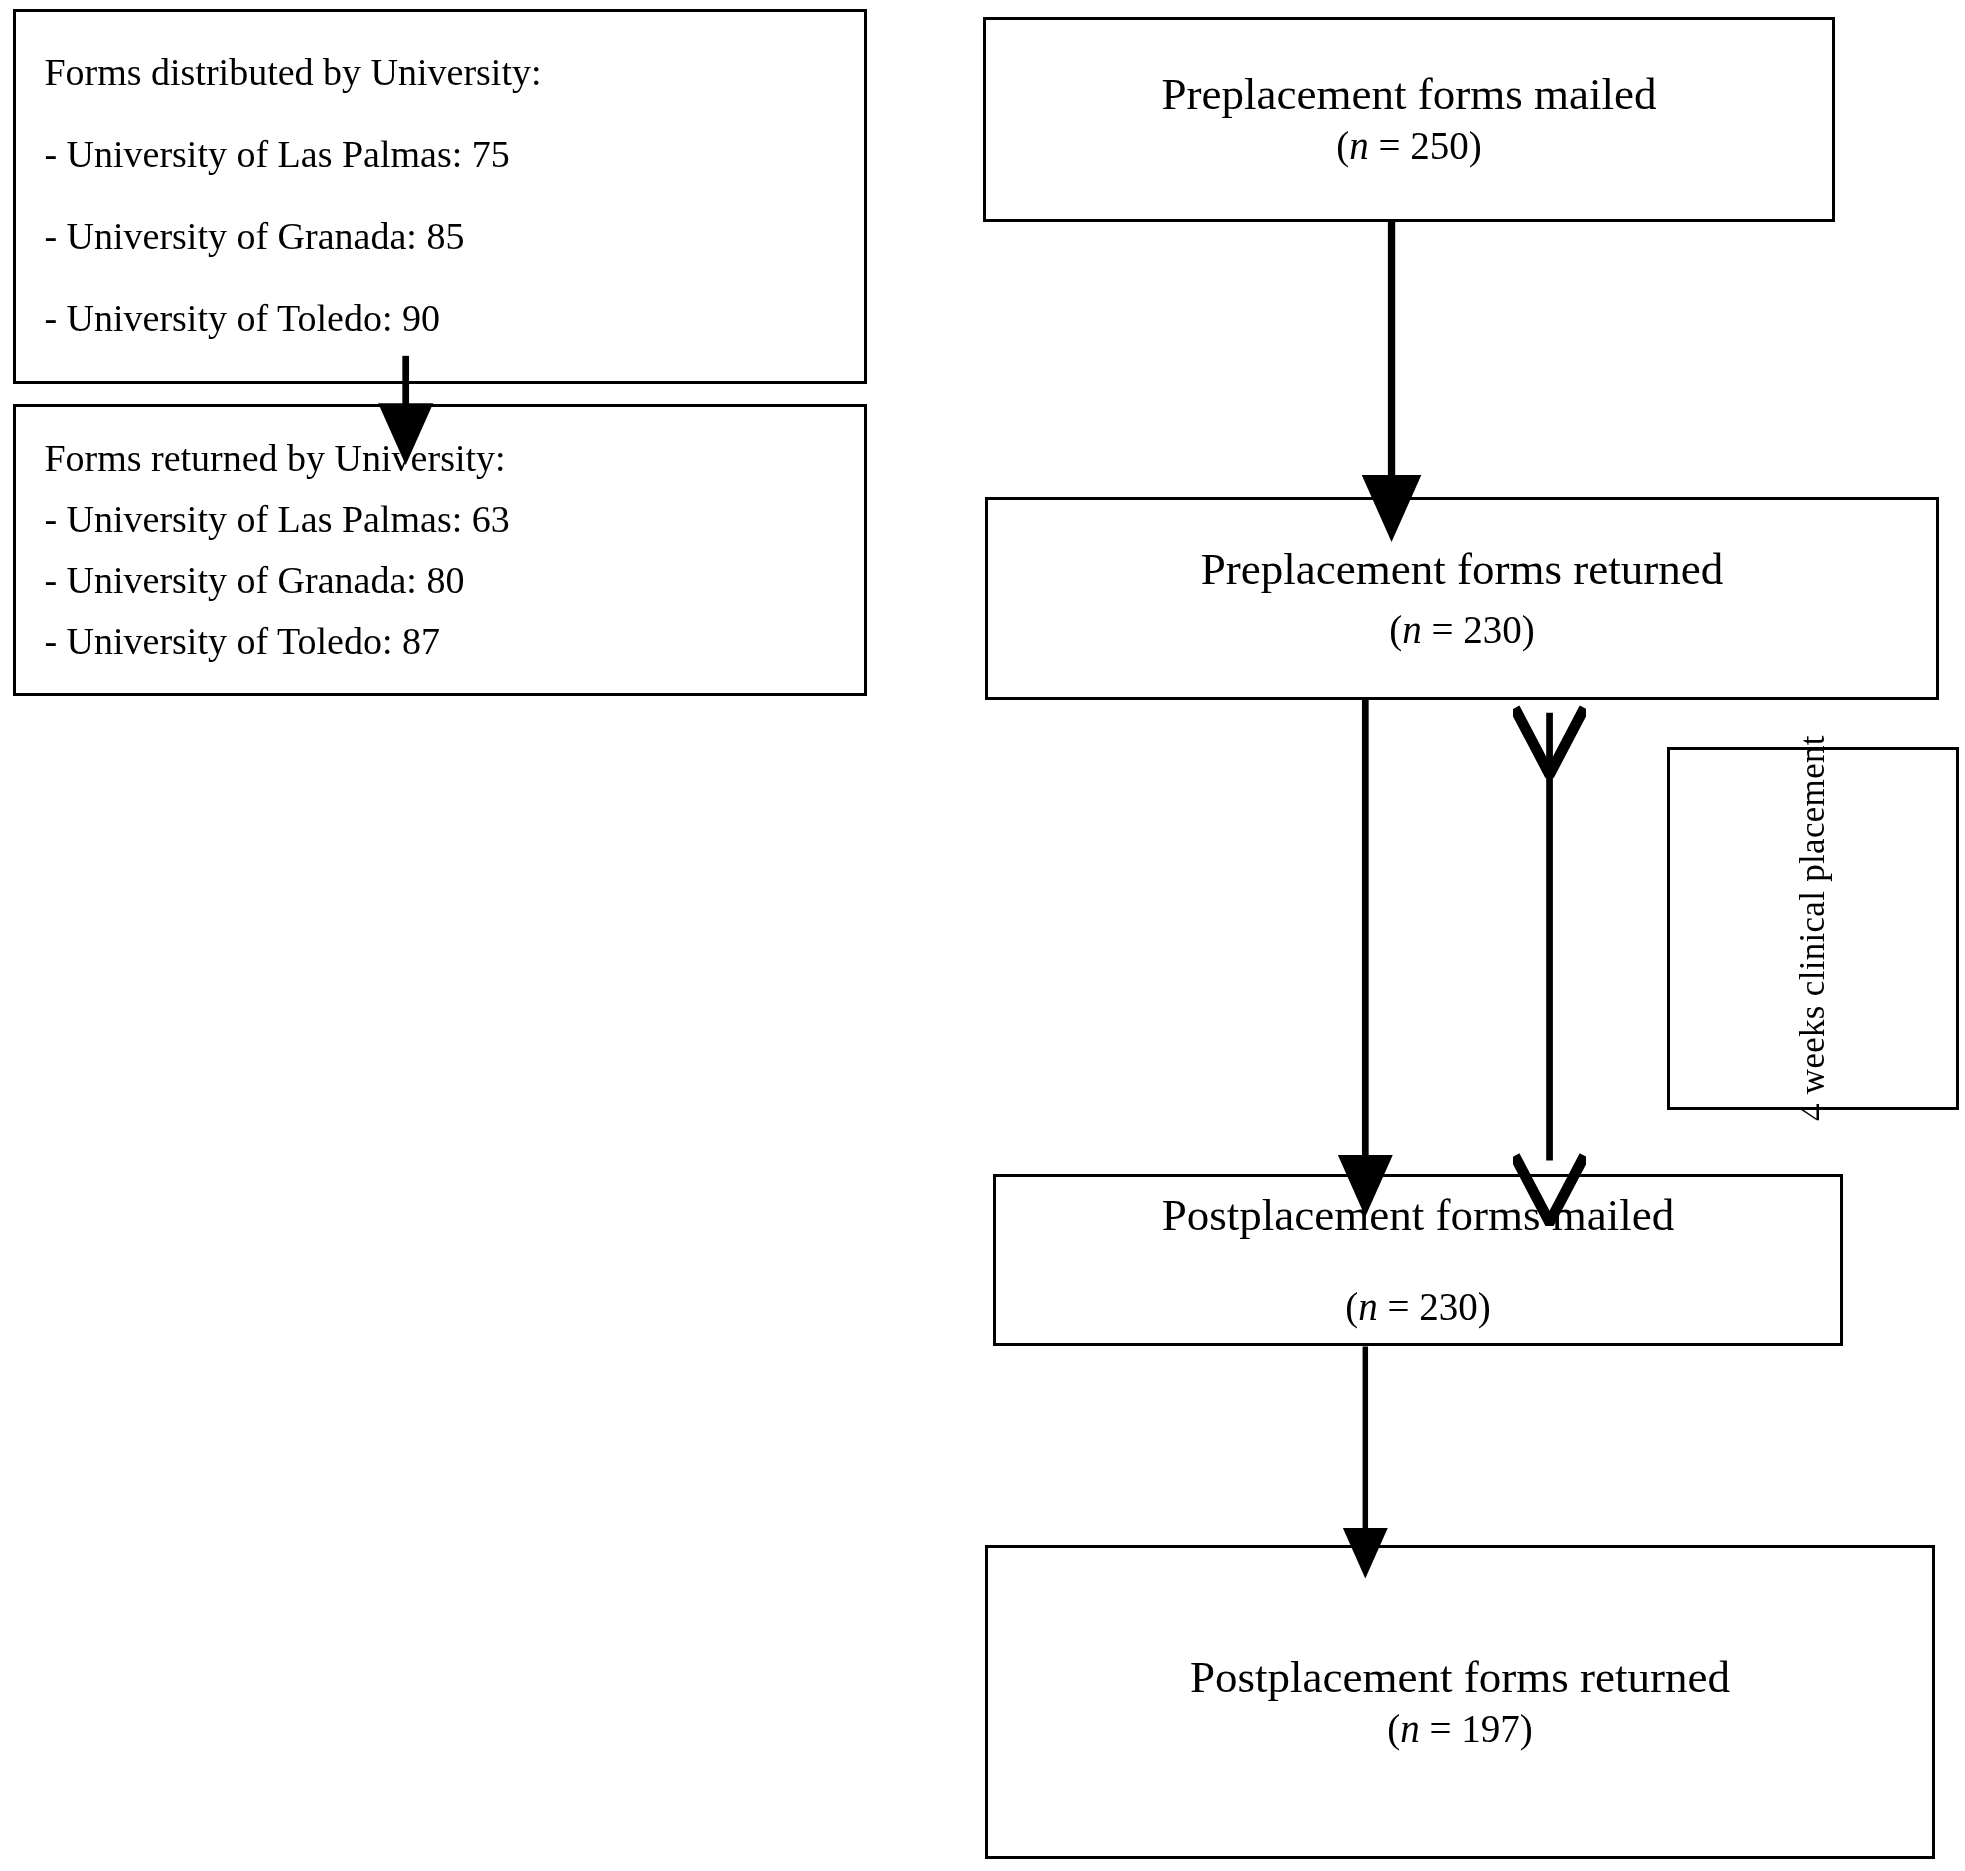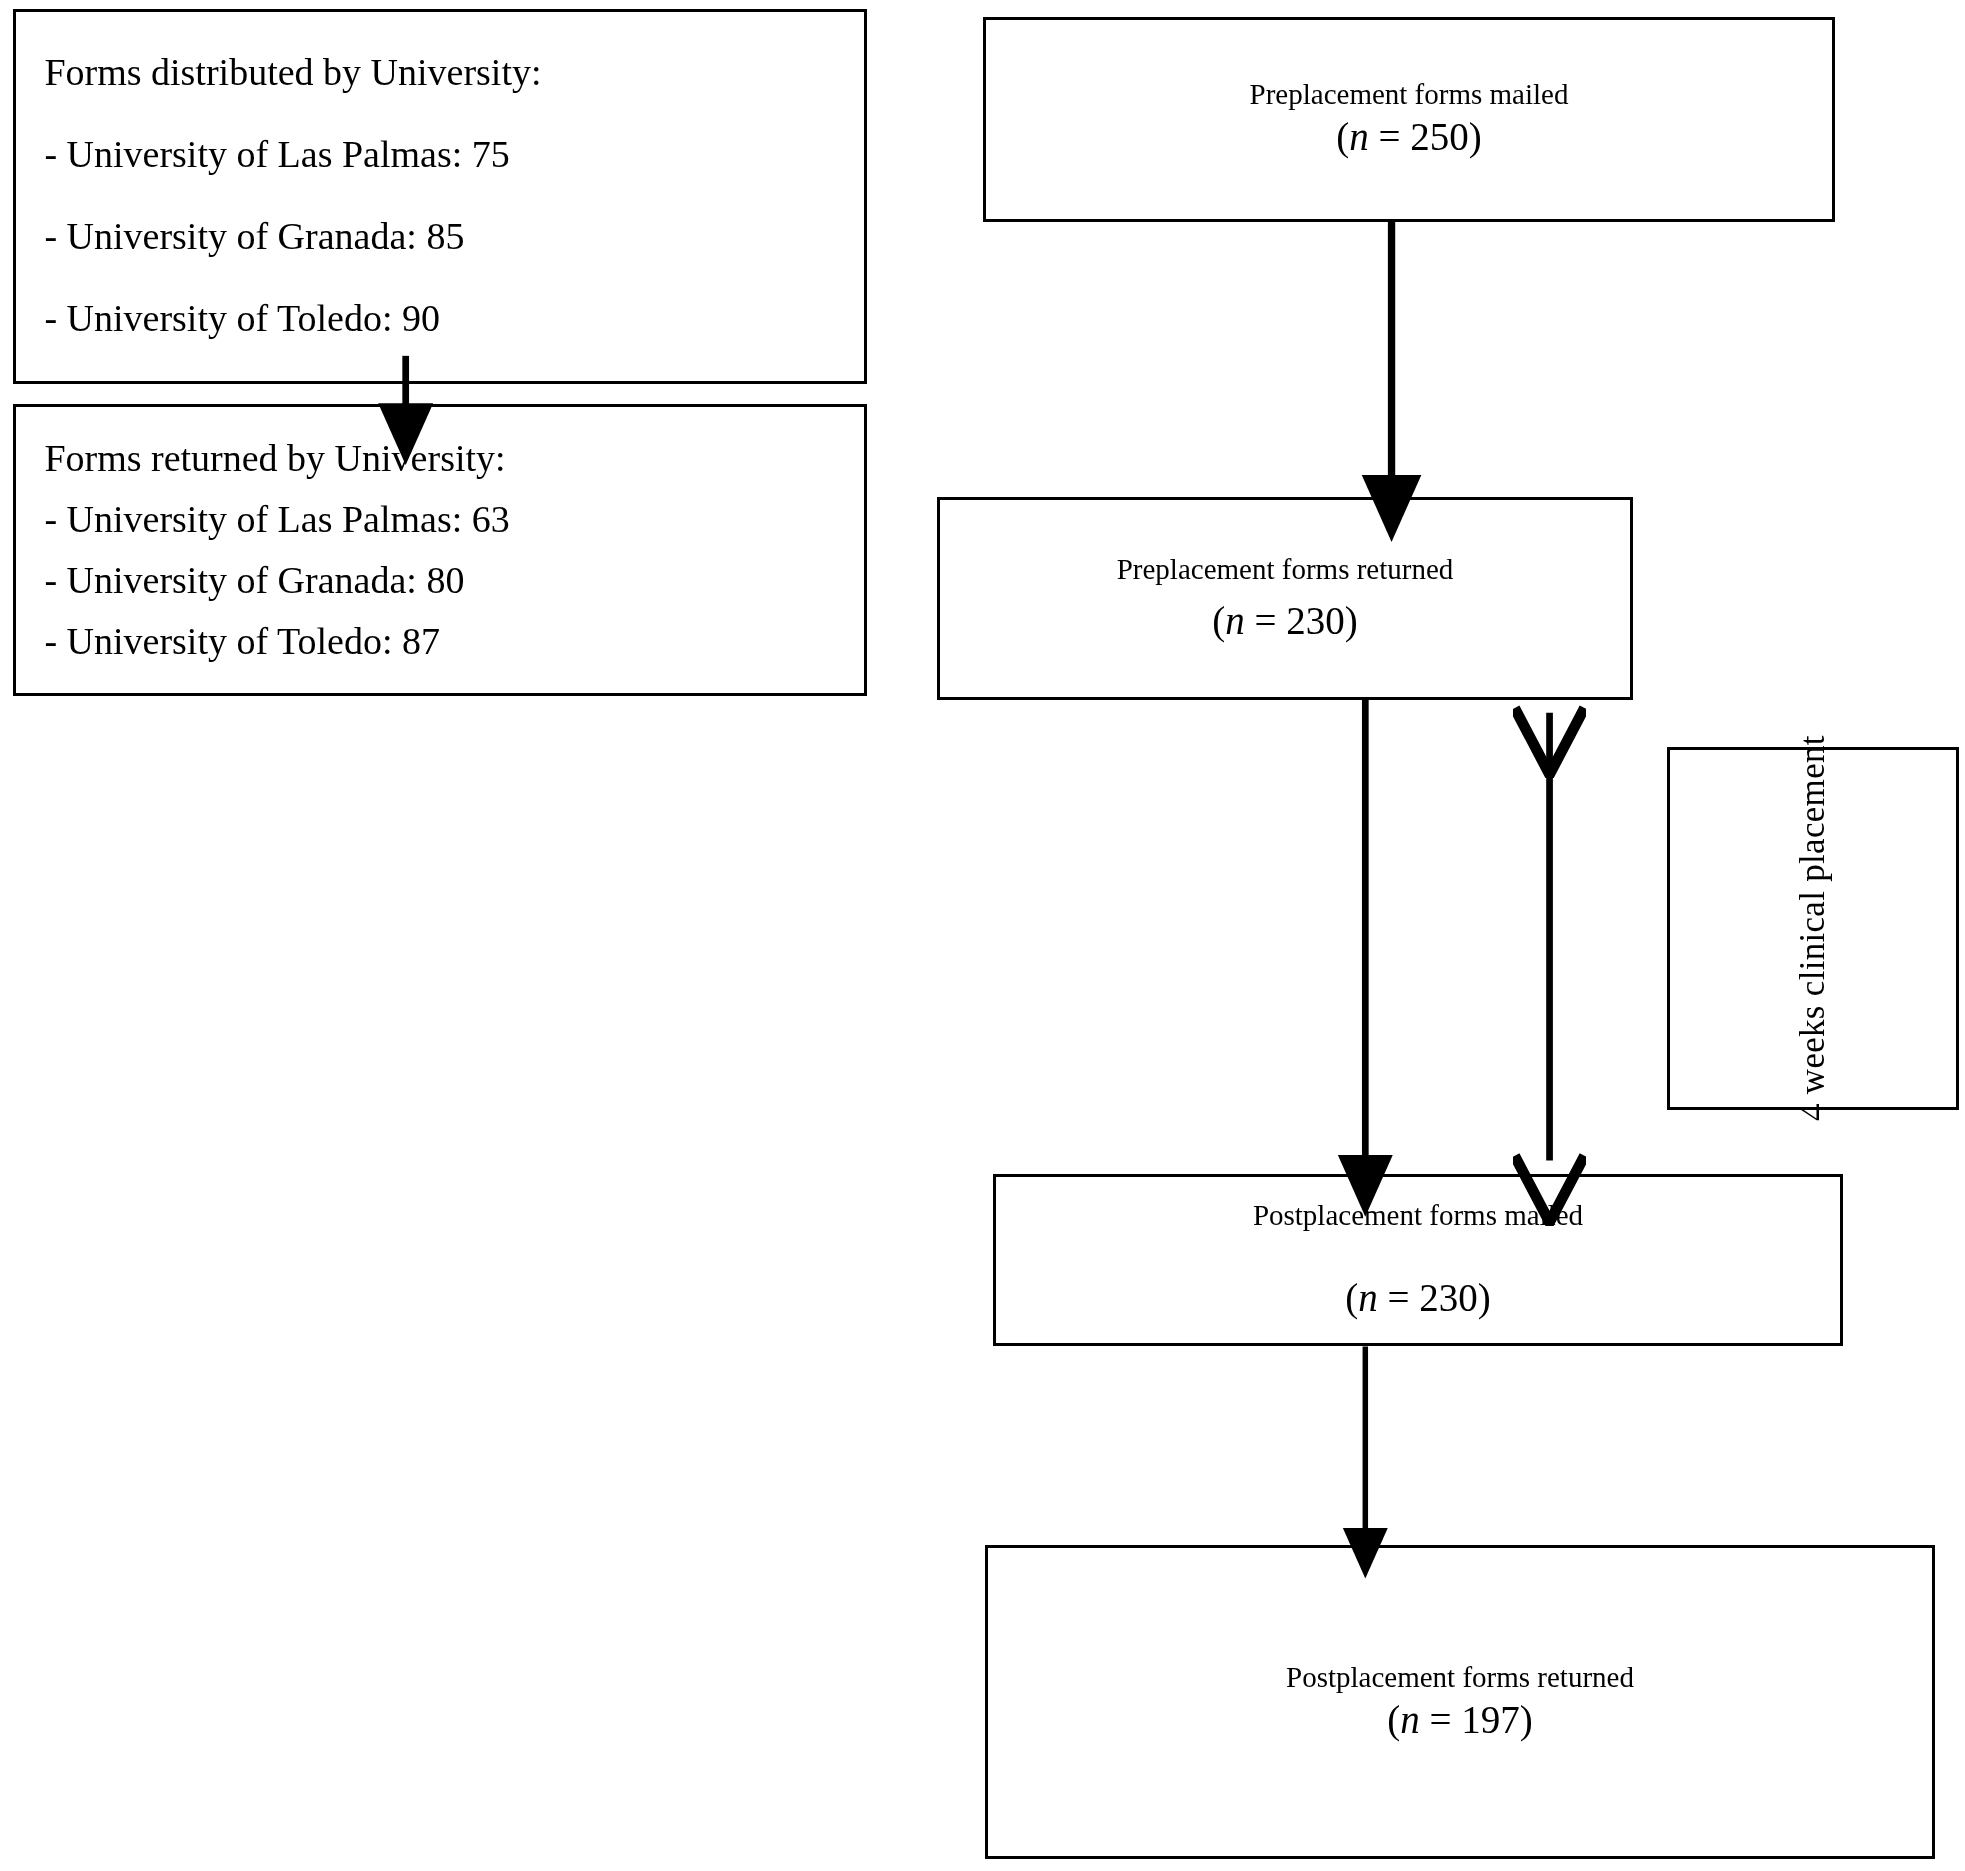--- a/index.html
+++ b/index.html
@@ -43,21 +43,21 @@
     white-space: nowrap;
   }
   .list-item {
     font-size: 38px;
     line-height: 1.1;
     white-space: nowrap;
   }
 
   
   .flow-line-1 {
-    font-size: 29px;
+    font-size: 45px;
     line-height: 1.15;
     white-space: nowrap;
   }
   .flow-line-2 {
     font-size: 39px;
     line-height: 1.15;
     margin-top: 3px;
     white-space: nowrap;
   }
   .flow-line-2 .nital {
@@ -109,21 +109,21 @@
     <div class="list-item">- University of Las Palmas: 63</div>
     <div class="list-item">- University of Granada: 80</div>
     <div class="list-item">- University of Toledo: 87</div>
   </div>
 
   <div class="fbox centered" style="left:983px; top:16.5px; width:852px; height:205px;">
     <div class="flow-line-1">Preplacement forms mailed</div>
     <div class="flow-line-2"><span>(</span><span class="nital">n</span><span> = </span><span>250</span><span>)</span></div>
   </div>
 
-  <div class="fbox centered" style="left:937px; top:497px; width:696px; height:203px;gap:9px;">
+  <div class="fbox centered" style="left:985px; top:497px; width:954px; height:203px;gap:9px;">
     <div class="flow-line-1">Preplacement forms returned</div>
     <div class="flow-line-2"><span>(</span><span class="nital">n</span><span> = </span><span>230</span><span>)</span></div>
   </div>
 
   <div class="fbox centered" style="left:993px; top:1174px; width:850px; height:172px;gap:40px;">
     <div class="flow-line-1">Postplacement forms mailed</div>
     <div class="flow-line-2"><span>(</span><span class="nital">n</span><span> = </span><span>230</span><span>)</span></div>
   </div>
 
   <div class="fbox centered" style="left:985px; top:1545px; width:950px; height:314px;">

